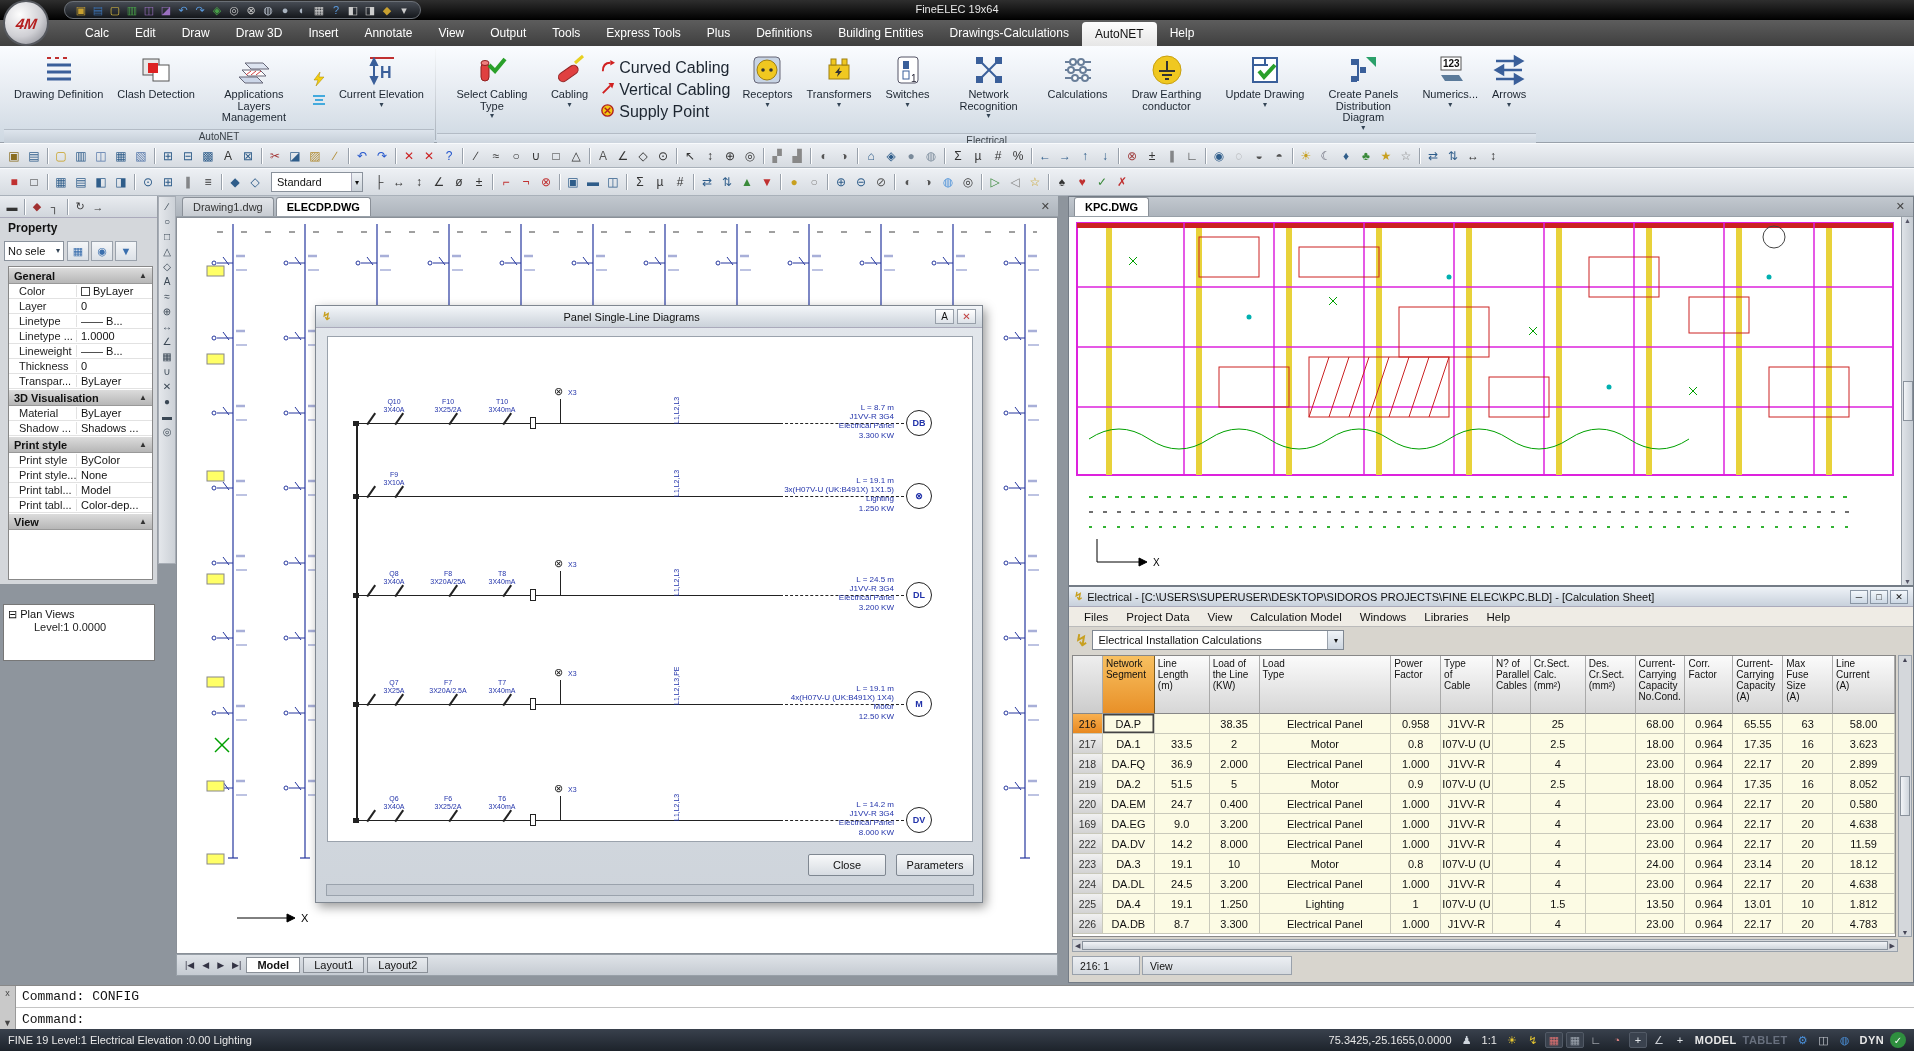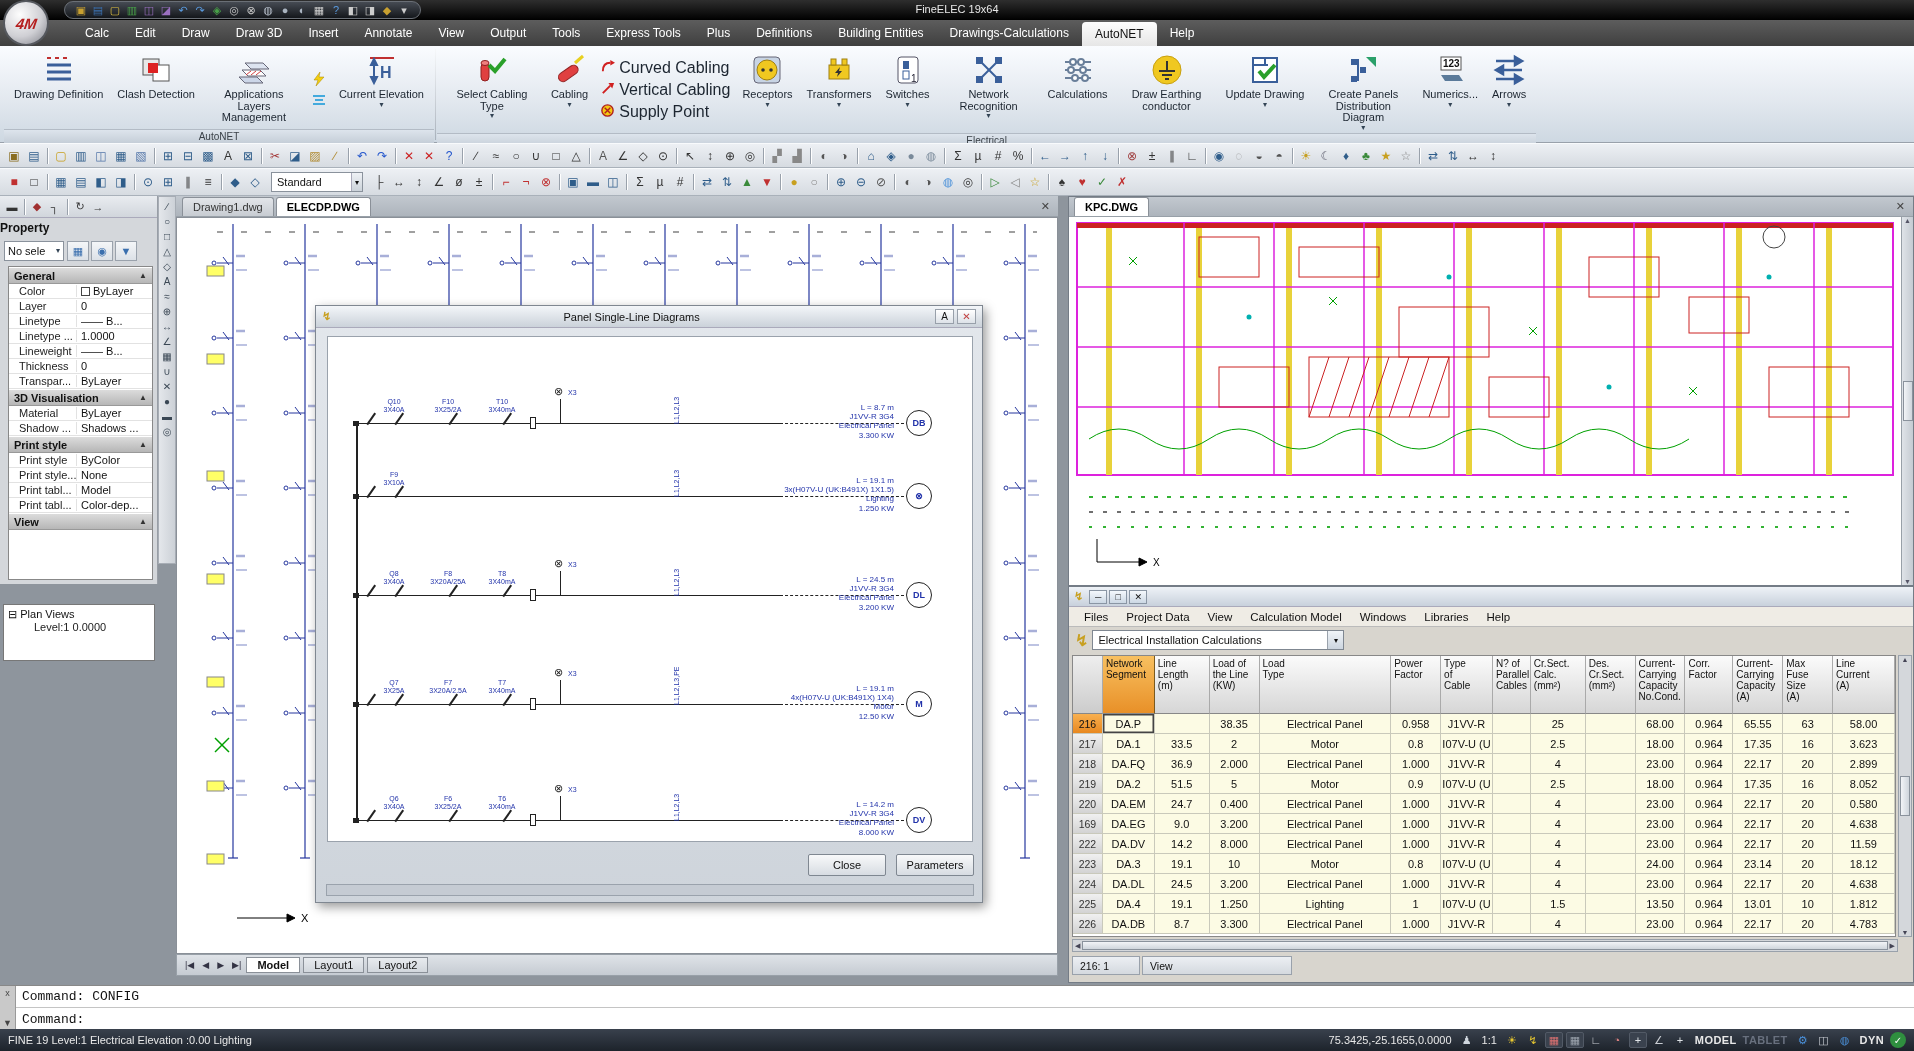--- a/index.html
+++ b/index.html
@@ -38,21 +38,21 @@
 #toolbar2{top:168px;height:28px}
 .tico{width:20px;height:20px;display:flex;align-items:center;justify-content:center;font-size:12px;border:1px solid transparent;border-radius:2px}
 .tsep{width:7px;height:20px;position:relative}
 .tsep::after{content:"";position:absolute;left:3px;top:2px;bottom:2px;border-left:1px solid #99a1ab;border-right:1px solid #fff}
 .tcombo{height:20px;border:1px solid #8a929c;background:#fff;font-size:11px;display:flex;align-items:center;margin:0 6px;width:92px;justify-content:space-between;padding-left:5px}
 .tcombo .arr{font-size:8px;background:linear-gradient(#eef1f5,#ccd3da);border-left:1px solid #aab;height:100%;display:flex;align-items:center;padding:0 3px}
 
 #leftpanel{position:absolute;left:0;top:196px;width:158px;height:388px;background:#d4d7db;border-right:1px solid #989ea6;display:flex;flex-direction:column}
 #lp-tools{height:22px;display:flex;align-items:center;padding:0 3px;background:linear-gradient(#e9ecf0,#d1d6dc);border-bottom:1px solid #aab;font-size:11px}
 #lp-tools .tico{width:18px;height:18px;font-size:11px}
-#prop-title{height:20px;font-weight:bold;font-size:12px;display:flex;align-items:center;padding-left:0}
+#prop-title{height:20px;font-weight:bold;font-size:12px;display:flex;align-items:center;padding-left:8px}
 #prop-combo-row{height:26px;display:flex;align-items:center;gap:3px;padding:0 4px}
 .pcombo{width:60px;height:20px;background:#fff;border:1px solid #8a929c;font-size:11px;display:flex;align-items:center;justify-content:space-between;padding:0 3px}
 .pbtn{width:22px;height:20px;border:1px solid #9aa2ac;background:linear-gradient(#f4f6f8,#dce1e7);display:flex;align-items:center;justify-content:center;font-size:11px}
 #prop-grid{flex:1;margin:2px 4px 4px 8px;background:#fff;border:1px solid #888;overflow:hidden;font-size:11px}
 .psec-h{height:17px;background:linear-gradient(#dcdcdc,#b6b6b6);border-top:1px solid #fff;border-bottom:1px solid #999;display:flex;align-items:center;padding:0 5px;font-weight:bold}
 .psec-h .car{margin-left:auto;font-size:8px;color:#333}
 .prow{display:flex;height:15px;border-bottom:1px solid #e2e2e2;padding-left:10px;align-items:center}
 .prow .pl{width:58px;border-right:1px solid #e2e2e2;overflow:hidden;white-space:nowrap;color:#222}
 .prow .pv{flex:1;padding-left:4px;overflow:hidden;white-space:nowrap;display:flex;align-items:center;gap:3px}
 .swatch{width:9px;height:9px;border:1px solid #444;background:#fff;flex:none}
@@ -931,20 +931,21 @@
   <div id="kvs">
       <span>▲</span>
       <span class="vthumb"></span>
       <span>▼</span>
     </div>
 </div>
 
 <div id="elecwin">
   <div id="etitle">
     <span class="ti">↯</span>
+    <span class="t">Electrical - [C:\USERS\SUPERUSER\DESKTOP\SIDOROS PROJECTS\FINE ELEC\KPC.BLD] - [Calculation Sheet]</span>
     <span id="ewbtns" style="display:flex">
         <span class="ewbtn">─</span>
         <span class="ewbtn">□</span>
         <span class="ewbtn">✕</span>
       </span>
   </div>
   <div id="emenu">
       <span class="emi">Files</span>
       <span class="emi">Project Data</span>
       <span class="emi">View</span>

